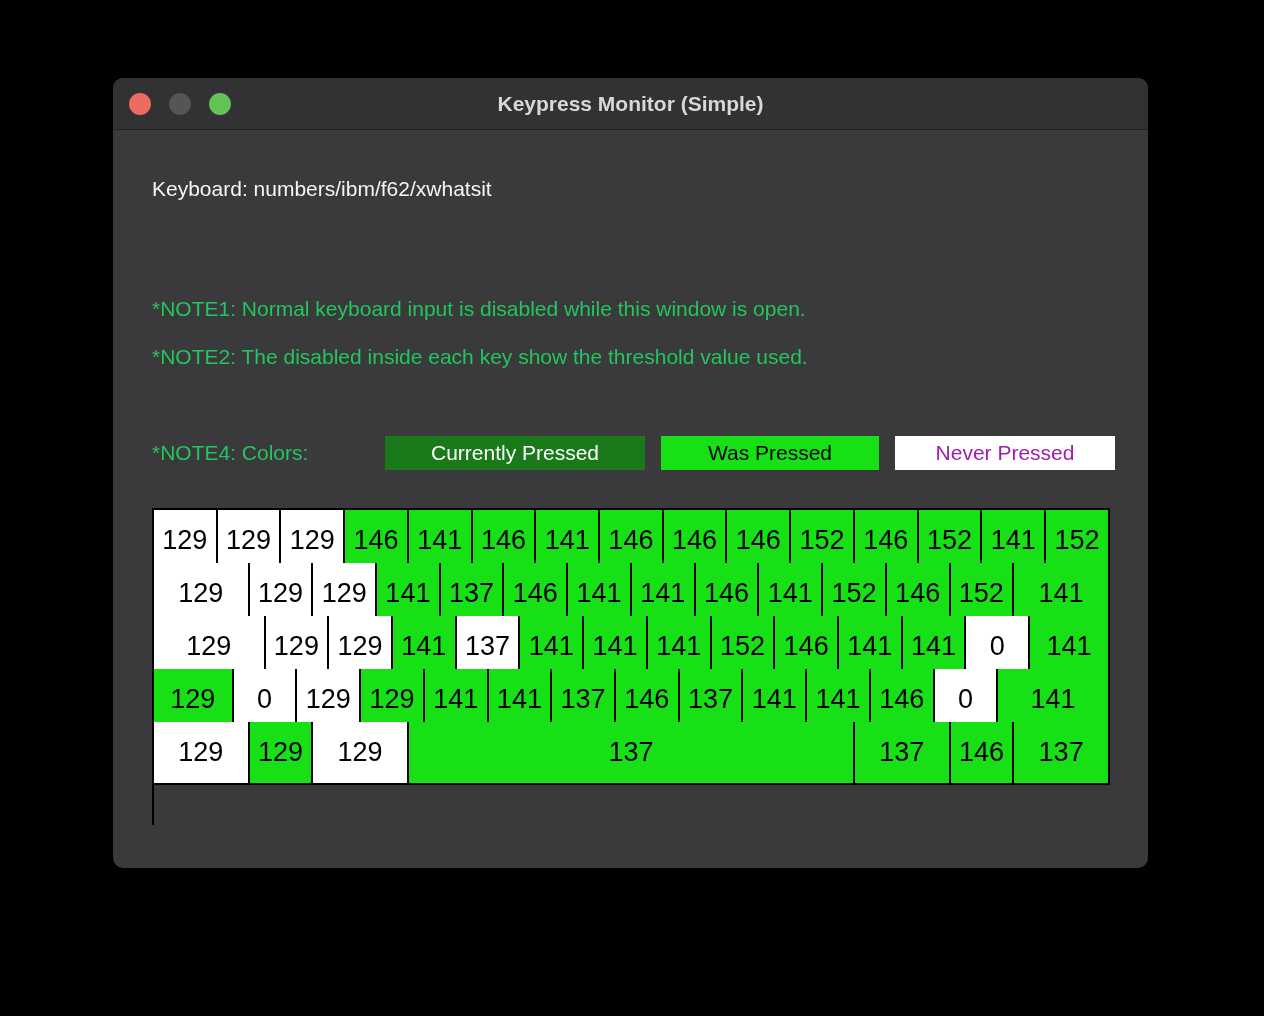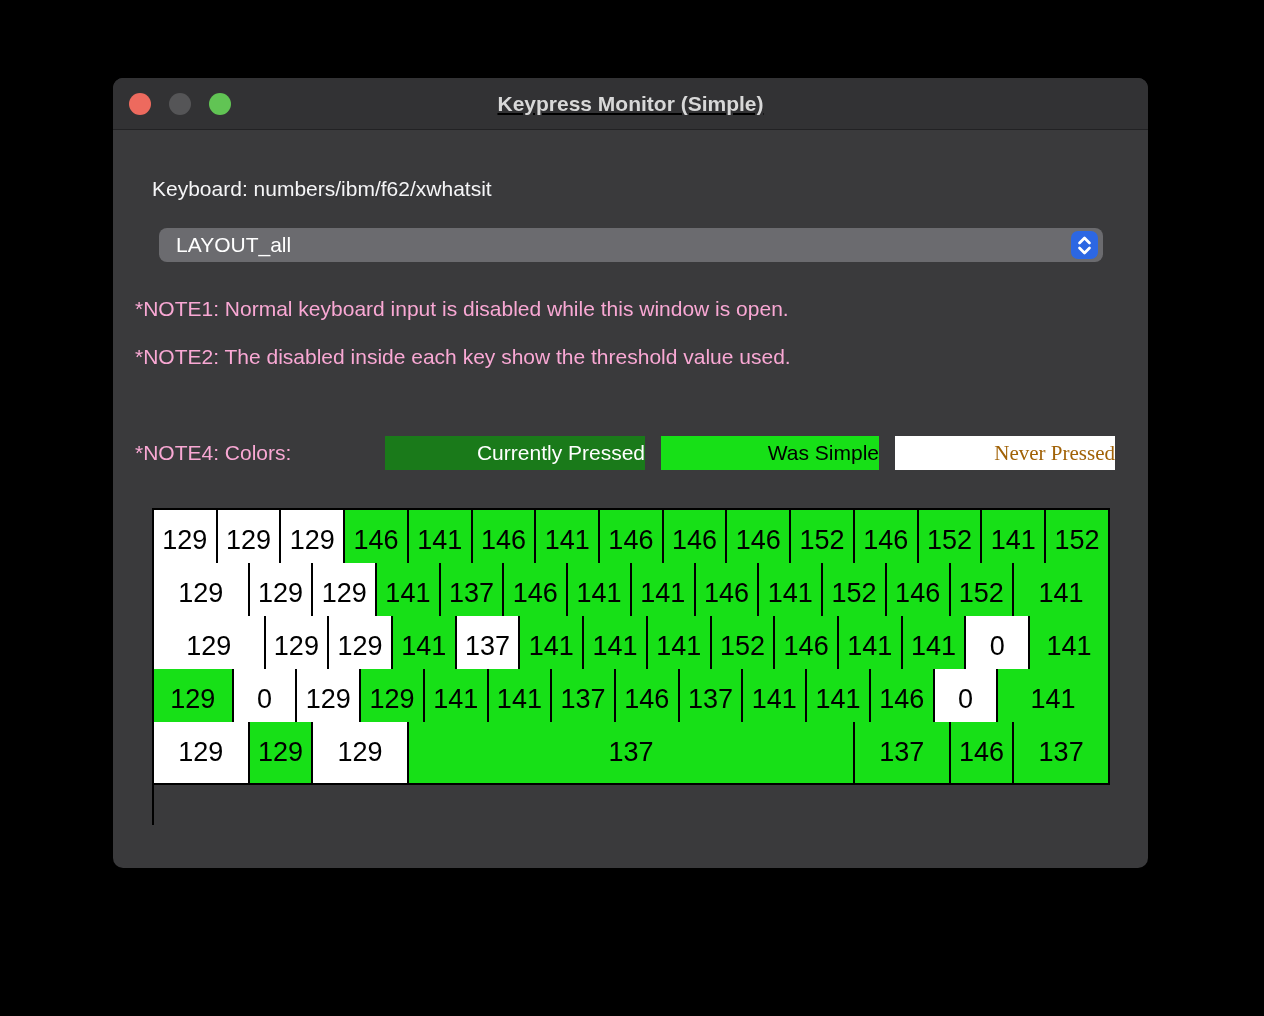--- a/index.html
+++ b/index.html
@@ -6,21 +6,21 @@
   html, body { width: 1264px; height: 1016px; background: #000000; overflow: hidden; }
   body { font-family: "Liberation Sans", sans-serif; }
 
   .window {
     position: absolute; left: 113px; top: 78px; width: 1035px; height: 790px;
     background: #3a3a3c; border-radius: 10px; overflow: hidden;
     box-shadow: 0 22px 60px rgba(0,0,0,0.65);
   }
   .titlebar {
     position: absolute; left: 0; top: 0; width: 100%; height: 52px;
-    background: #323234; border-bottom: 1px solid #222224; text-decoration: underline;
+    background: #323234; border-bottom: 1px solid #222224;
   }
   .traffic { position: absolute; left: 16px; top: 15px; display: flex; gap: 18px; }
   .tl { width: 22px; height: 22px; border-radius: 50%; display: inline-block; }
   .tl.red   { background: #ed6a5e; }
   .tl.gray  { background: #555557; }
   .tl.green { background: #61c454; }
   .title {
     width: 100%; height: 52px; line-height: 52px; text-align: center;
     color: #d8d8d8; font-size: 21px; font-weight: 700;
   }
@@ -37,32 +37,32 @@
     position: absolute; left: 17px; top: 0; line-height: 34px;
     color: #ffffff; font-size: 21px;
   }
   .select .stepper {
     position: absolute; right: 5px; top: 3px; width: 27px; height: 28px;
     background: #2c67e3; border-radius: 7px;
     display: flex; align-items: center; justify-content: center;
   }
 
   .note {
-    position: absolute; left: 22px;
-    color: #f9a8d4; font-size: 21px; line-height: 26px; font-weight: 400;
+    position: absolute; left: 39px;
+    color: #22c55e; font-size: 21px; line-height: 26px; font-weight: 400;
     white-space: nowrap;
   }
   .note.n1 { top: 218px; }
   .note.n2 { top: 266px; }
   .note.n3 { top: 314px; }
   .note.n4 { top: 362px; }
 
   .legend-chip {
     position: absolute; top: 358px; height: 34px; line-height: 34px;
-    text-align: right; font-size: 21px; font-weight: 400;
+    text-align: center; font-size: 21px; font-weight: 400;
   }
   .legend-chip.c0 { left: 272px; width: 260px; }
   .legend-chip.c1 { left: 548px; width: 218px; }
   .legend-chip.c2 { left: 782px; width: 220px; }
 
   .kb-grid {
     position: absolute; left: 39px; top: 430px; width: 958px; height: 317px;
     border-left: 2px solid #000; border-top: 2px solid #000;
   }
   .kb-row { display: flex; height: 53px; }
@@ -82,37 +82,28 @@
     <div class="traffic">
       <span class="tl red"></span>
       <span class="tl gray"></span>
       <span class="tl green"></span>
     </div>
     <div class="title">Keypress Monitor (Simple)</div>
   </div>
 
   <div class="kb-label">Keyboard: numbers/ibm/f62/xwhatsit</div>
 
-  <div class="select">
-    <span class="value">LAYOUT_all</span>
-    <span class="stepper">
-      <svg width="17" height="21" viewBox="0 0 17 21">
-        <path d="M3.5 8 L8.5 3 L13.5 8" stroke="#ffffff" stroke-width="2.7" fill="none" stroke-linecap="round" stroke-linejoin="round"></path>
-        <path d="M3.5 13 L8.5 18 L13.5 13" stroke="#ffffff" stroke-width="2.7" fill="none" stroke-linecap="round" stroke-linejoin="round"></path>
-      </svg>
-    </span>
-  </div>
 
   <div class="note n1">*NOTE1: Normal keyboard input is disabled while this window is open.</div>
   <div class="note n2">*NOTE2: The disabled inside each key show the threshold value used.</div>
   <div class="note n4">*NOTE4: Colors:</div>
 
   <div class="legend-chip c0" style="background: rgb(26, 122, 26); color: rgb(255, 255, 255);">Currently Pressed</div>
-  <div class="legend-chip c1" style="background: rgb(23, 224, 23); color: rgb(0, 0, 0);">Was Simple</div>
-  <div class="legend-chip c2" style="background: rgb(255, 255, 255); color: #a16207; font-family: Liberation Serif, serif;">Never Pressed</div>
+  <div class="legend-chip c1" style="background: rgb(23, 224, 23); color: rgb(0, 0, 0);">Was Pressed</div>
+  <div class="legend-chip c2" style="background: rgb(255, 255, 255); color: #a21caf;">Never Pressed</div>
 
   <div class="kb-grid">
       <div class="kb-row">
         <div class="key" style="width: 63.73px; background: rgb(255, 255, 255); color: rgb(0, 0, 0);">129</div>
         <div class="key" style="width: 63.73px; background: rgb(255, 255, 255); color: rgb(0, 0, 0);">129</div>
         <div class="key" style="width: 63.73px; background: rgb(255, 255, 255); color: rgb(0, 0, 0);">129</div>
         <div class="key" style="width: 63.73px; background: rgb(23, 224, 23); color: rgb(0, 0, 0);">146</div>
         <div class="key" style="width: 63.73px; background: rgb(23, 224, 23); color: rgb(0, 0, 0);">141</div>
         <div class="key" style="width: 63.73px; background: rgb(23, 224, 23); color: rgb(0, 0, 0);">146</div>
         <div class="key" style="width: 63.73px; background: rgb(23, 224, 23); color: rgb(0, 0, 0);">141</div>

